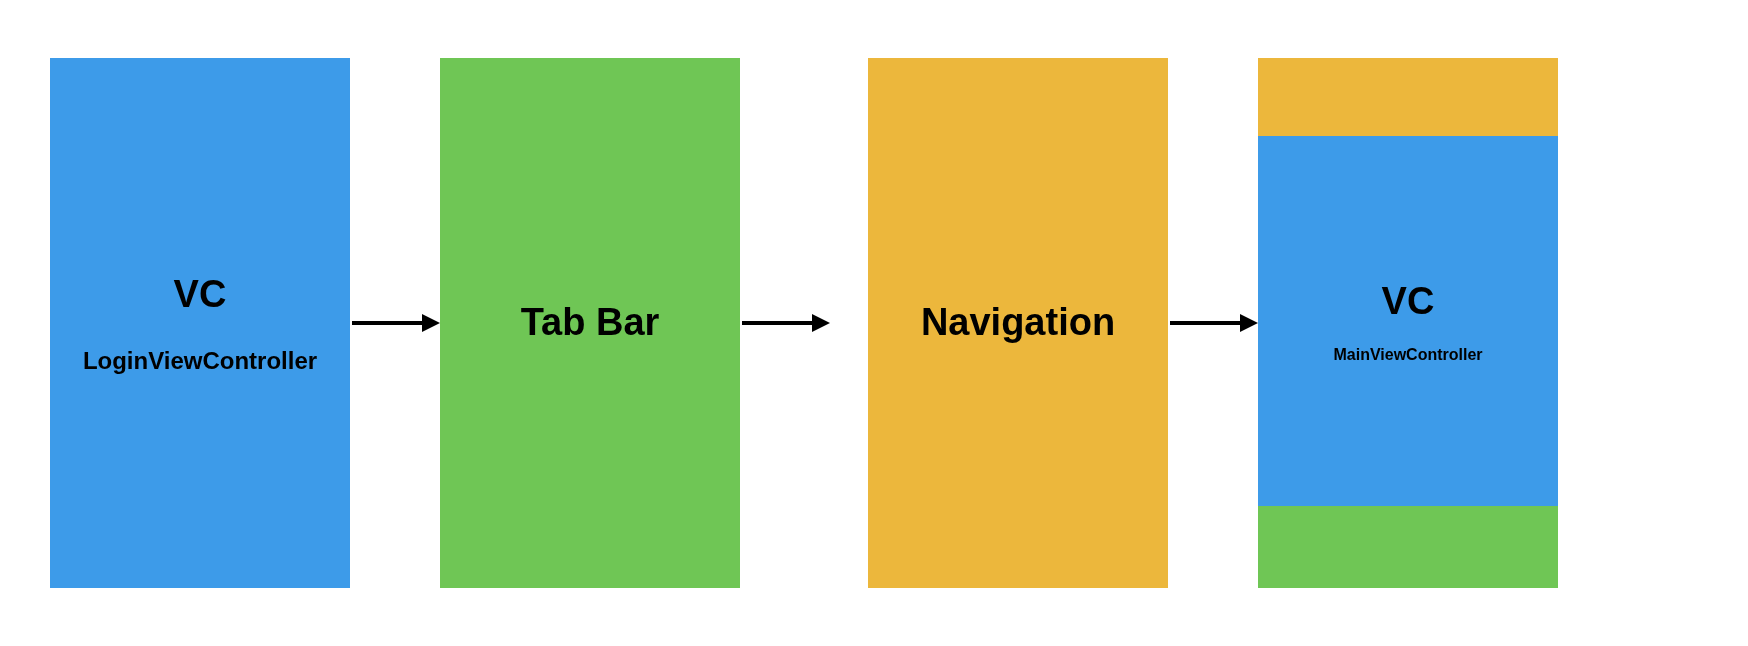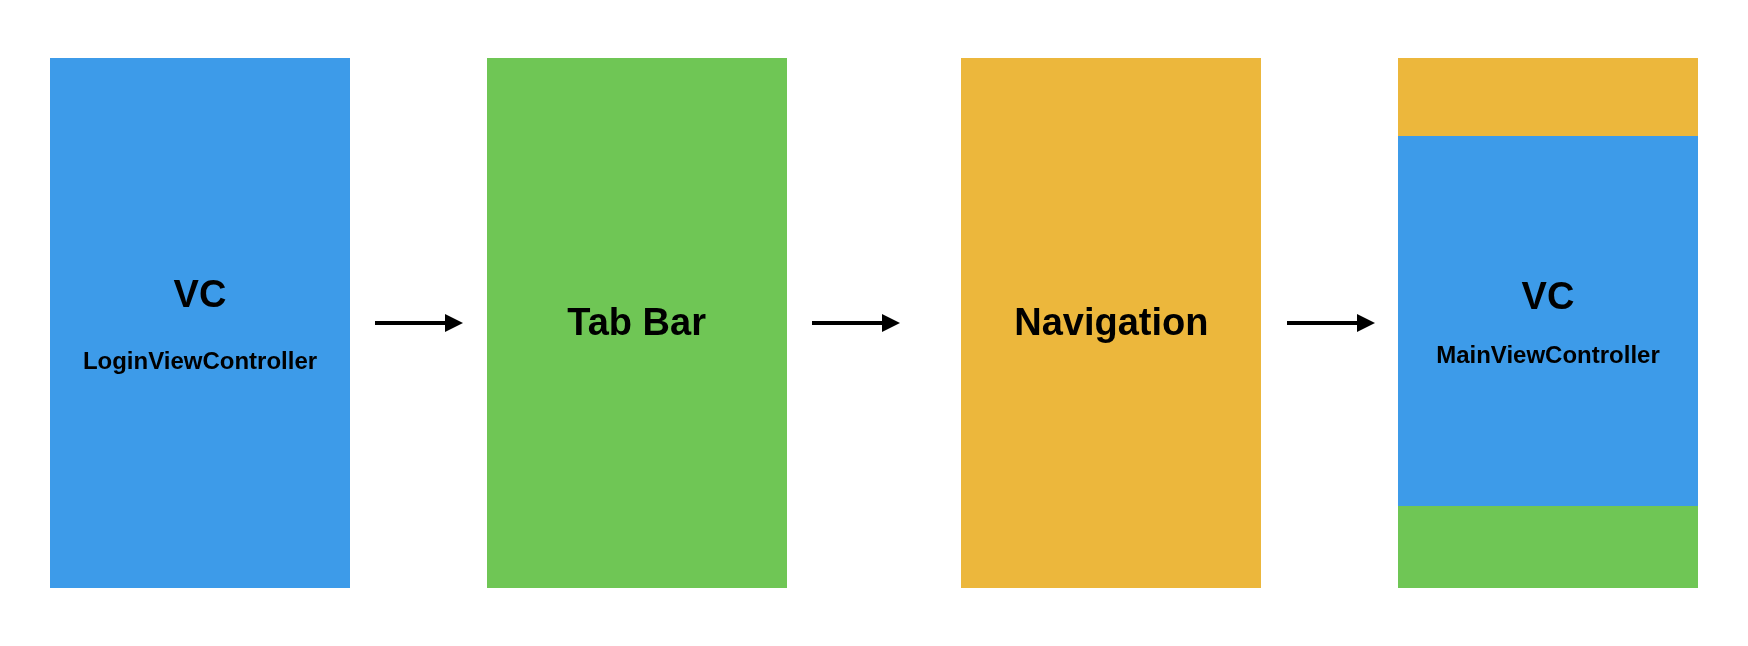--- a/index.html
+++ b/index.html
@@ -13,21 +13,20 @@
       background: #ffffff;
       font-family: -apple-system, BlinkMacSystemFont, "Segoe UI", Helvetica, Arial, sans-serif;
       display: flex;
       align-items: center;
       justify-content: center;
       padding: 0 50px;
     }
     .diagram {
       display: flex;
       align-items: center;
-      justify-content: space-between;
       width: 100%;
     }
     .box {
       width: 300px;
       height: 530px;
       display: flex;
       flex-direction: column;
       align-items: center;
       justify-content: center;
       text-align: center;
@@ -85,21 +84,21 @@
     .composite .bottom-bar {
       background: #6fc655;
       height: 82px;
     }
     .composite .title {
       font-size: 38px;
       font-weight: 600;
       color: #000;
     }
     .composite .subtitle {
-      font-size: 24px;
+      font-size: 16px;
       font-weight: 600;
       color: #000;
       margin-top: 20px;
     }
   </style>
 </head>
 <body>
 
 <div class="diagram">
 

